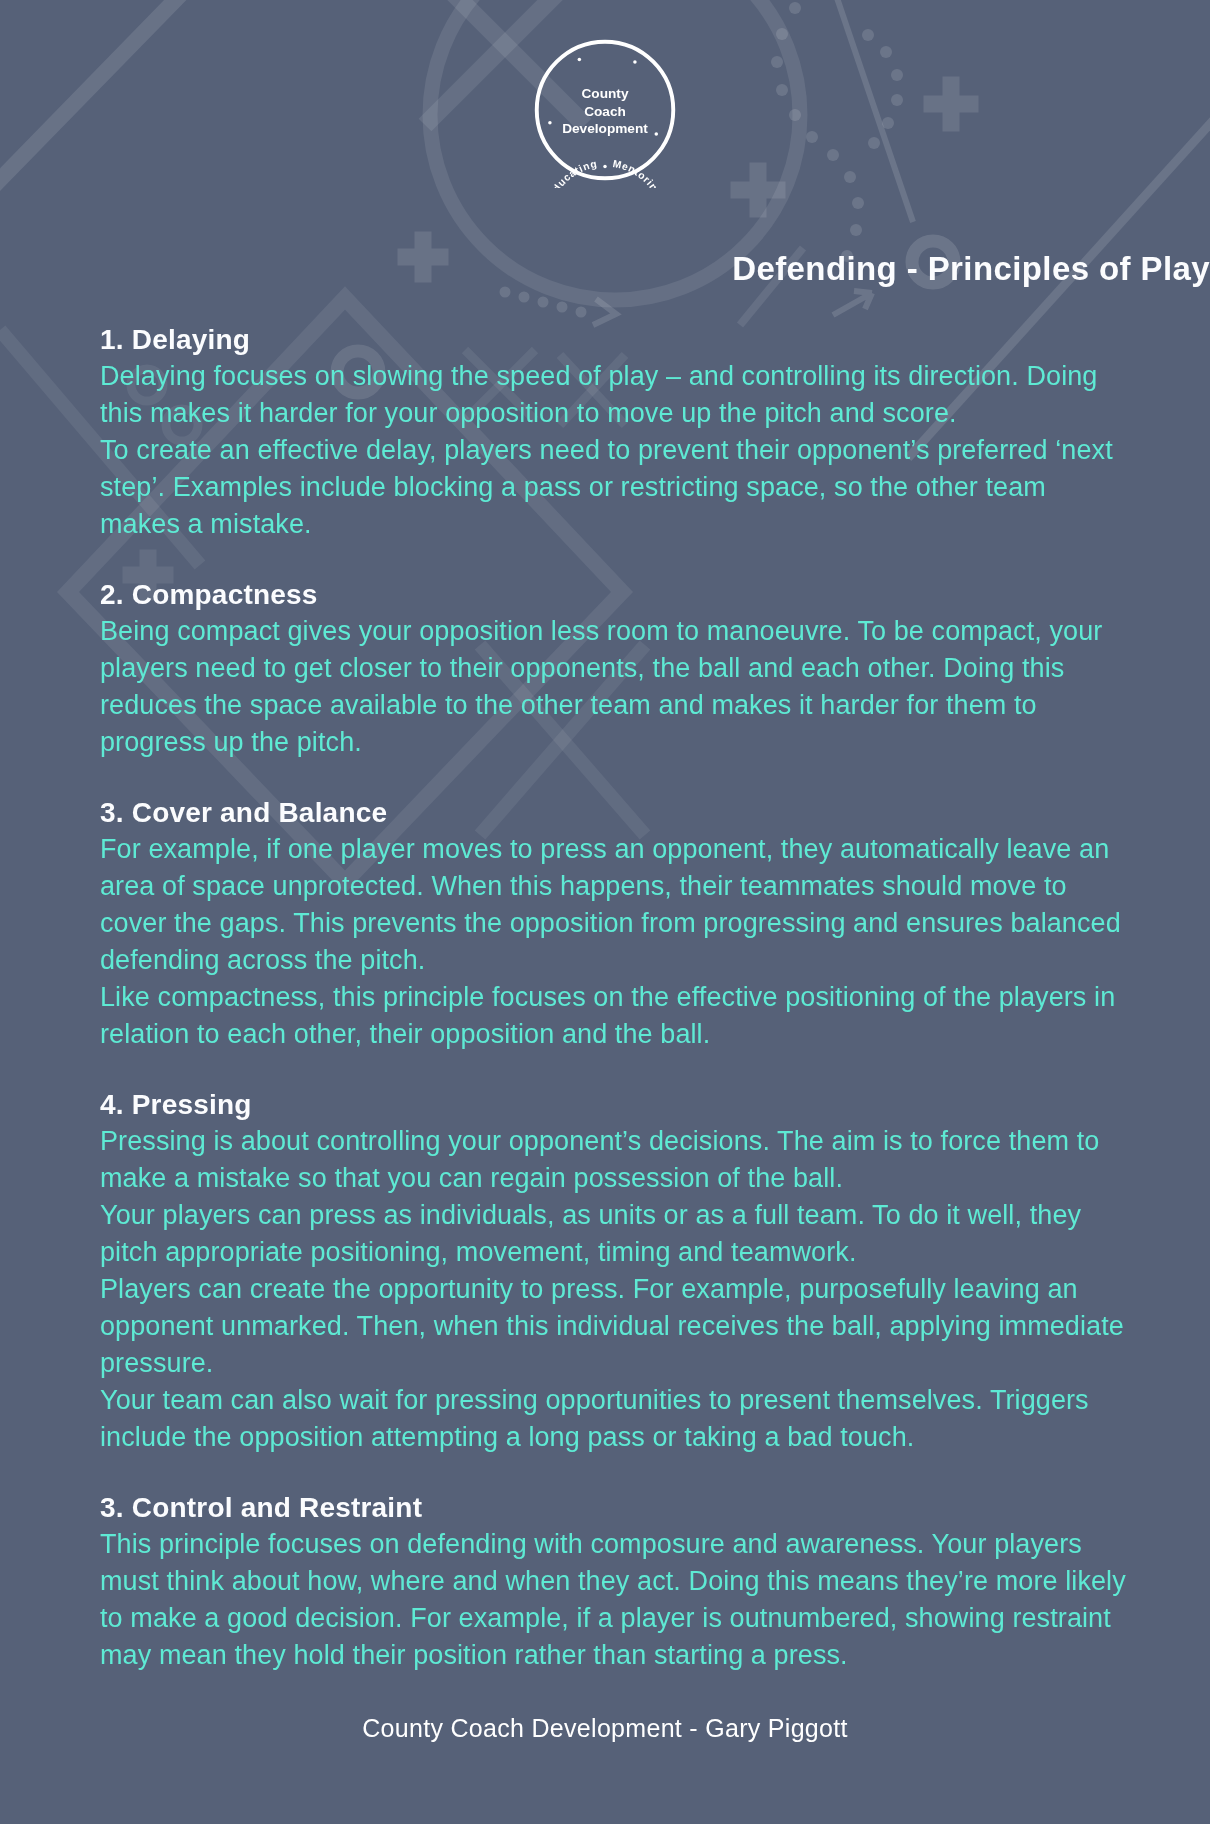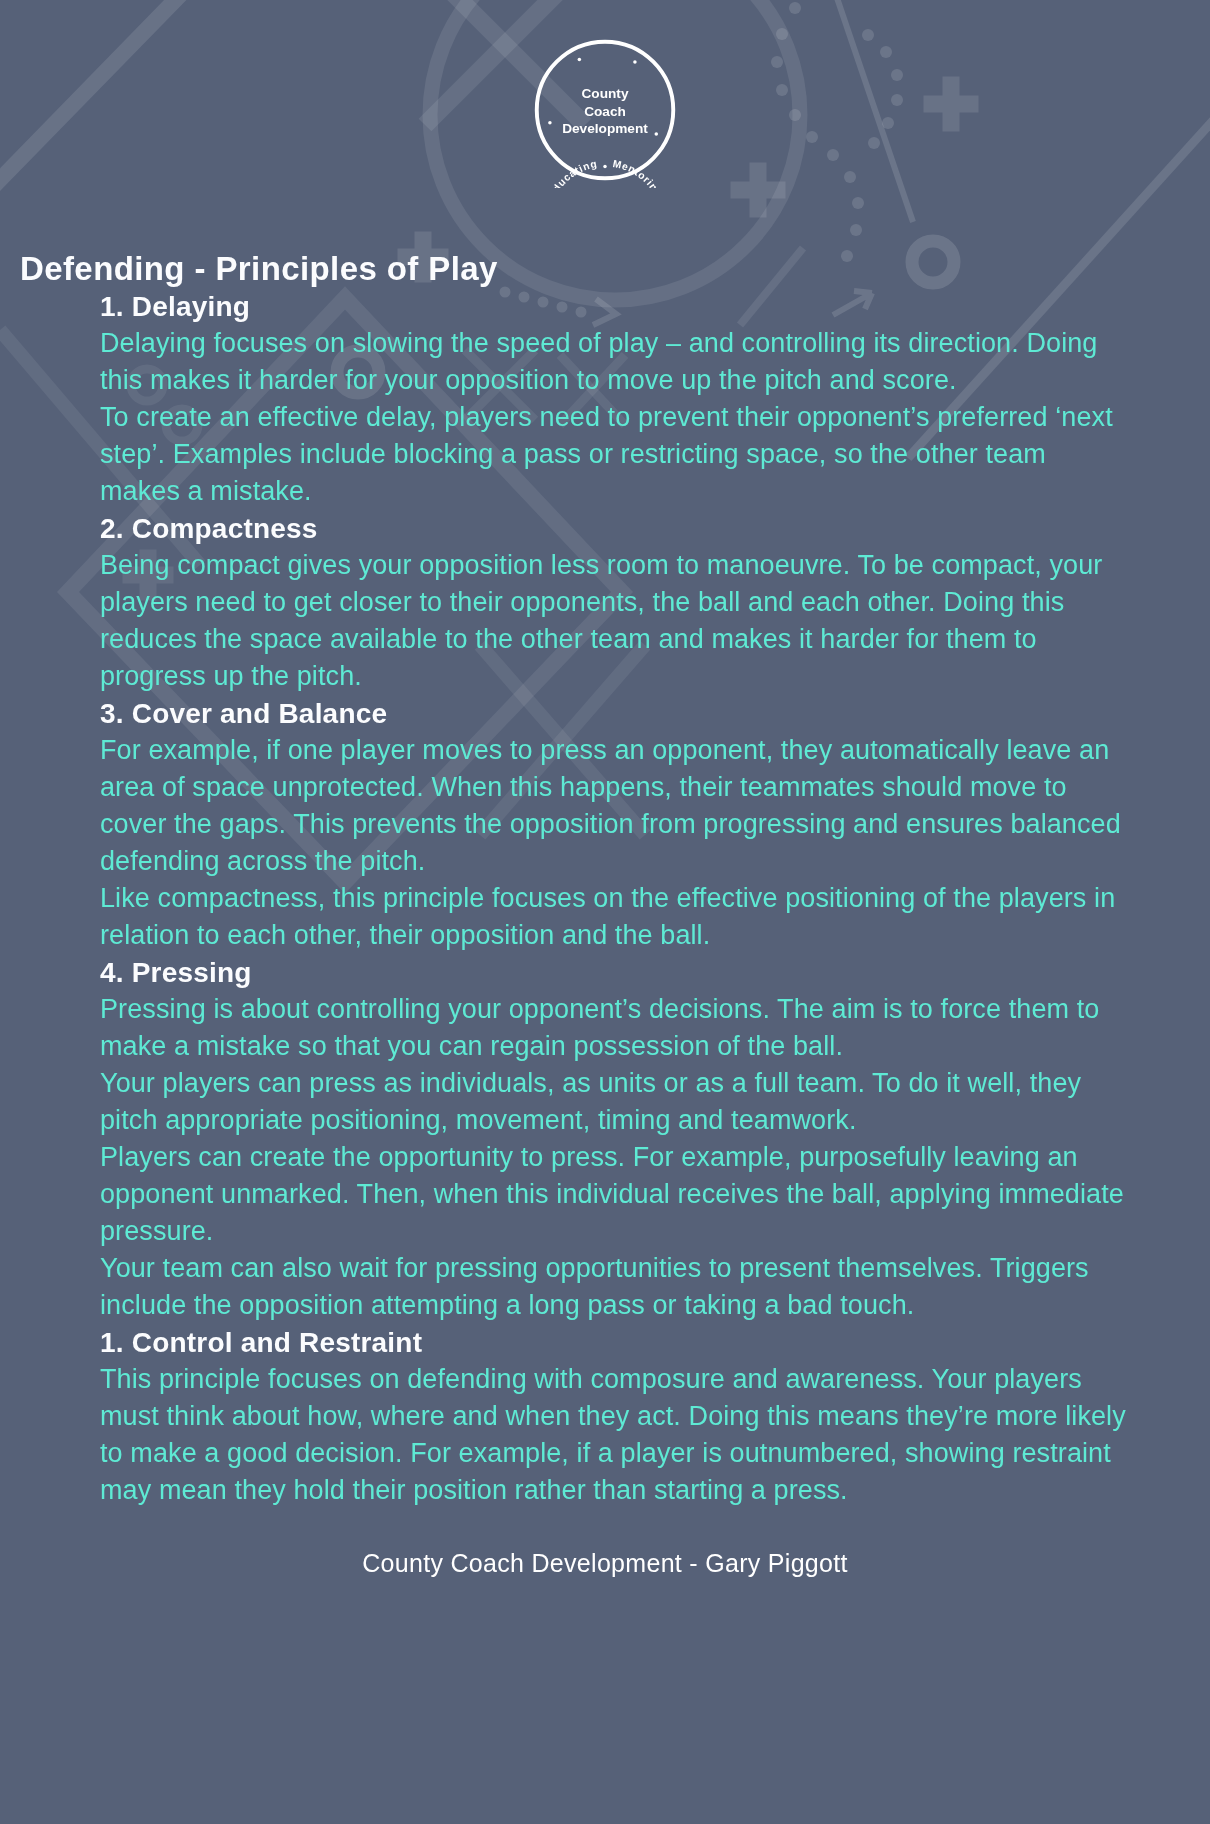--- a/index.html
+++ b/index.html
@@ -14,29 +14,29 @@
   .watermark {
     position:absolute; left:0; top:0; width:1210px; height:1824px;
     pointer-events:none;
   }
   .content { position:relative; z-index:1; }
   .logo-wrap { width:156px; margin:32px auto 0; }
   .logo-wrap svg { display:block; }
   .logo-ring-word { font-family:"Liberation Sans",sans-serif; font-size:10.5px; font-weight:bold; fill:#ffffff; letter-spacing:0.8px; }
   .logo-center-line { font-family:"Liberation Sans",sans-serif; font-size:14px; font-weight:bold; fill:#ffffff; text-anchor:middle; }
   .page-title {
-    text-align:left;
+    text-align:right;
     font-size:33px; font-weight:bold;
     letter-spacing:0.4px;
     margin:62px 0 0 0;
     color:#fbfcfe;
     padding-left:20px;
   }
   .body-col { width:1032px; margin:0 0 0 100px; }
-  .section { }
+  .section { margin-top:33px; }
   .section h2 {
     font-size:28px; font-weight:bold;
     margin:0; line-height:37px; color:#fbfcfe;
     letter-spacing:0.2px;
   }
   .section p {
     margin:0; font-size:27px; line-height:37px;
     color:#5eead4; letter-spacing:0.1px;
   }
   .footer {
@@ -173,21 +173,21 @@
 
     <div class="section">
       <h2>4. Pressing</h2>
       <p>Pressing is about controlling your opponent’s decisions. The aim is to force them to make a mistake so that you can regain possession of the ball.</p>
       <p>Your players can press as individuals, as units or as a full team. To do it well, they pitch appropriate positioning, movement, timing and teamwork.</p>
       <p>Players can create the opportunity to press. For example, purposefully leaving an opponent unmarked. Then, when this individual receives the ball, applying immediate pressure.</p>
       <p>Your team can also wait for pressing opportunities to present themselves. Triggers include the opposition attempting a long pass or taking a bad touch.</p>
     </div>
 
     <div class="section">
-      <h2>1. Control and Restraint</h2>
+      <h2>3. Control and Restraint</h2>
       <p>This principle focuses on defending with composure and awareness. Your players must think about how, where and when they act. Doing this means they’re more likely to make a good decision. For example, if a player is outnumbered, showing restraint may mean they hold their position rather than starting a press.</p>
     </div>
 
   </div>
 
   <div class="footer">County Coach Development - Gary Piggott</div>
 
 </div>
 
 </body></html>

